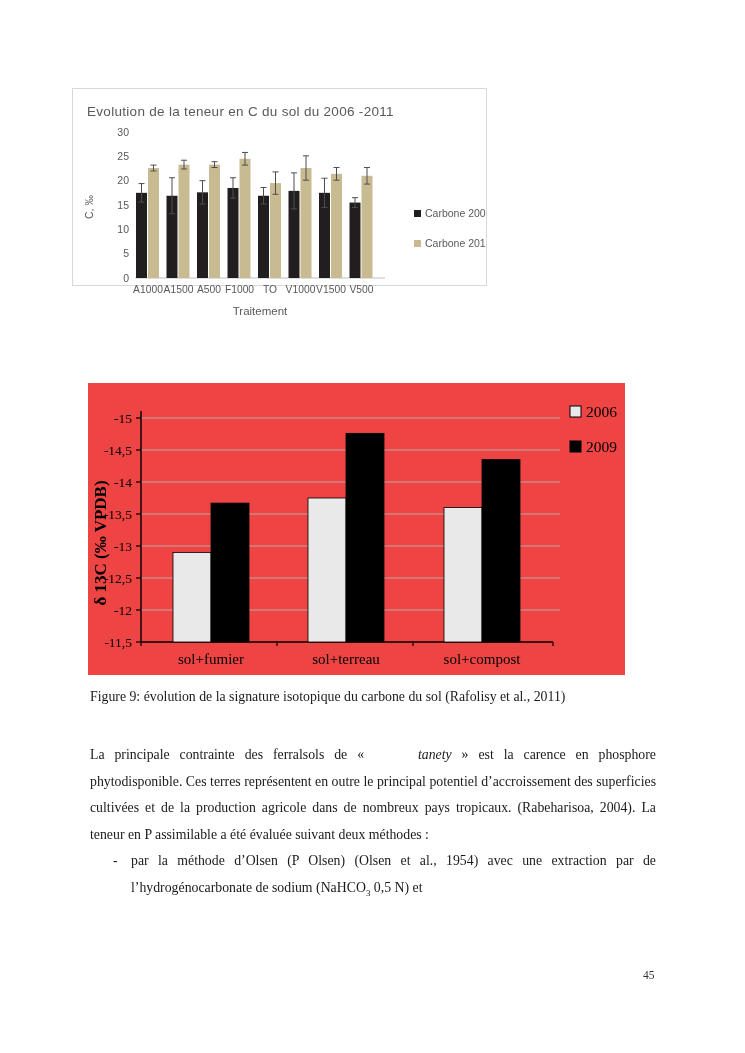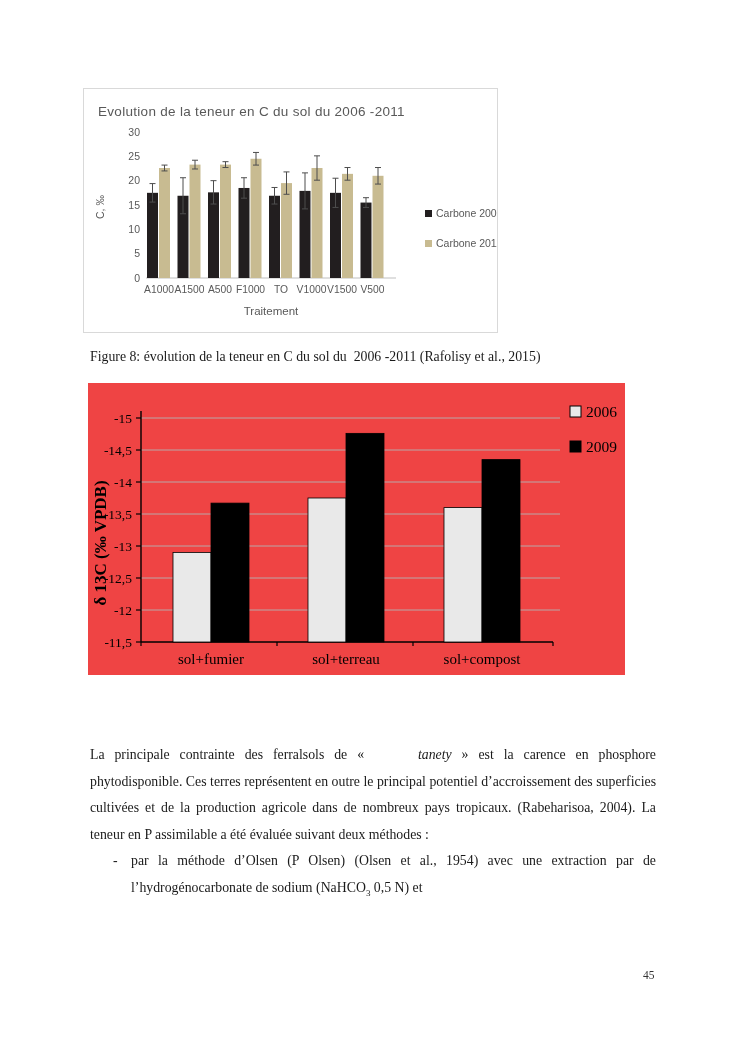--- a/index.html
+++ b/index.html
@@ -1,18 +1,18 @@
 <!DOCTYPE html>
 <html><head>
 <meta charset="utf-8">
 <style>
   html,body{margin:0;padding:0;background:#ffffff;}
   .page{position:relative;width:745px;height:1053px;background:#ffffff;
         font-family:"Liberation Serif","DejaVu Serif",serif;color:#1a1a1a;overflow:hidden;}
-  .fig1{position:absolute;left:83px;top:88px;width:415px;height:245px;
+  .fig1{position:absolute;left:72px;top:88px;width:415px;height:198px;
         background:#ffffff;border:1px solid #d9d9d9;box-sizing:border-box;}
   .fig2{position:absolute;left:88px;top:383px;width:537px;height:292px;background:#ef4444;}
   svg{display:block;}
   .caption{position:absolute;left:90px;width:580px;font-size:13.8px;white-space:pre-wrap;}
   .cap8{top:349px;}
   .cap9{top:689px;}
   .heading{position:absolute;left:90px;top:717px;width:566px;font-size:13.8px;font-weight:bold;}
   .heading .dot{font-weight:normal;}
   .para{position:absolute;left:90px;top:742px;width:566px;font-size:13.8px;
         line-height:26.6px;text-align:justify;}
@@ -114,21 +114,20 @@
         <line x1="291" y1="95.07333333333334" x2="297" y2="95.07333333333334" stroke="#4d4d4d" stroke-width="1"></line>
         <text x="288.5" y="204" text-anchor="middle" font-size="10.3" fill="#595959" font-family="&quot;Liberation Sans&quot;,&quot;DejaVu Sans&quot;,sans-serif">V500</text>
         <text x="187" y="226" text-anchor="middle" font-size="11.5" fill="#595959" font-family="&quot;Liberation Sans&quot;,&quot;DejaVu Sans&quot;,sans-serif">Traitement</text>
         <rect x="341" y="121" width="7" height="7" fill="#221e1f"></rect>
         <text x="352" y="128" font-size="10.5" fill="#595959" font-family="&quot;Liberation Sans&quot;,&quot;DejaVu Sans&quot;,sans-serif">Carbone 2006</text>
         <rect x="341" y="151" width="7" height="7" fill="#c8bb91"></rect>
         <text x="352" y="158" font-size="10.5" fill="#595959" font-family="&quot;Liberation Sans&quot;,&quot;DejaVu Sans&quot;,sans-serif">Carbone 2011</text>
       </svg>
   </div>
 
-  <div class="caption cap8">Figure 8: évolution de la teneur en C du sol du  2006 -2011 (Rafolisy et al., 2015)</div>
 
   <div class="fig2">
     <svg id="chart2-svg" width="537" height="292" viewBox="0 0 537 292">
         <line x1="53" y1="35" x2="472" y2="35" stroke="#b3b3b3" stroke-width="0.9"></line>
         <line x1="48" y1="35" x2="53" y2="35" stroke="#000000" stroke-width="1.2"></line>
         <text x="44" y="39.5" text-anchor="end" font-size="13.5" fill="#000000" font-family="&quot;Liberation Serif&quot;,&quot;DejaVu Serif&quot;,serif">-15</text>
         <line x1="53" y1="67" x2="472" y2="67" stroke="#b3b3b3" stroke-width="0.9"></line>
         <line x1="48" y1="67" x2="53" y2="67" stroke="#000000" stroke-width="1.2"></line>
         <text x="44" y="71.5" text-anchor="end" font-size="13.5" fill="#000000" font-family="&quot;Liberation Serif&quot;,&quot;DejaVu Serif&quot;,serif">-14,5</text>
         <line x1="53" y1="99" x2="472" y2="99" stroke="#b3b3b3" stroke-width="0.9"></line>
@@ -164,20 +163,21 @@
         <rect x="356" y="124.60000000000002" width="38" height="134.39999999999998" fill="#e9e9e9" stroke="#000" stroke-width="0.8"></rect>
         <rect x="394" y="76.60000000000002" width="38" height="182.39999999999998" fill="#000000" stroke="#000" stroke-width="0.8"></rect>
         <text x="394" y="281" text-anchor="middle" font-size="15" fill="#000000" font-family="&quot;Liberation Serif&quot;,&quot;DejaVu Serif&quot;,serif">sol+compost</text>
         <rect x="482" y="23" width="11" height="11" fill="#e9e9e9" stroke="#000" stroke-width="1"></rect>
         <text x="498" y="33.5" font-size="15.5" fill="#000000" font-family="&quot;Liberation Serif&quot;,&quot;DejaVu Serif&quot;,serif">2006</text>
         <rect x="482" y="58" width="11" height="11" fill="#000000" stroke="#000" stroke-width="1"></rect>
         <text x="498" y="68.5" font-size="15.5" fill="#000000" font-family="&quot;Liberation Serif&quot;,&quot;DejaVu Serif&quot;,serif">2009</text>
       </svg>
   </div>
 
+  <div class="caption cap9">Figure 9: évolution de la signature isotopique du carbone du sol (Rafolisy et al., 2011)</div>
 
 
   <div class="para"><span>La principale contrainte des ferralsols de « </span><i>tanety</i><span> » est la carence en phosphore phytodisponible. Ces terres représentent en outre le principal potentiel d’accroissement des superficies cultivées et de la production agricole dans de nombreux pays tropicaux. (Rabeharisoa, 2004). La teneur en P assimilable a été évaluée suivant deux méthodes :</span></div>
 
   <div class="bullet">
     <span class="dash">-</span>
     <span class="btxt"><span>par la méthode d’Olsen (P Olsen) (Olsen et al., 1954) avec une extraction par de l’hydrogénocarbonate de sodium (NaHCO</span><sub>3</sub><span> 0,5 N) et</span></span>
   </div>
 
   <div class="pagenum">45</div>

